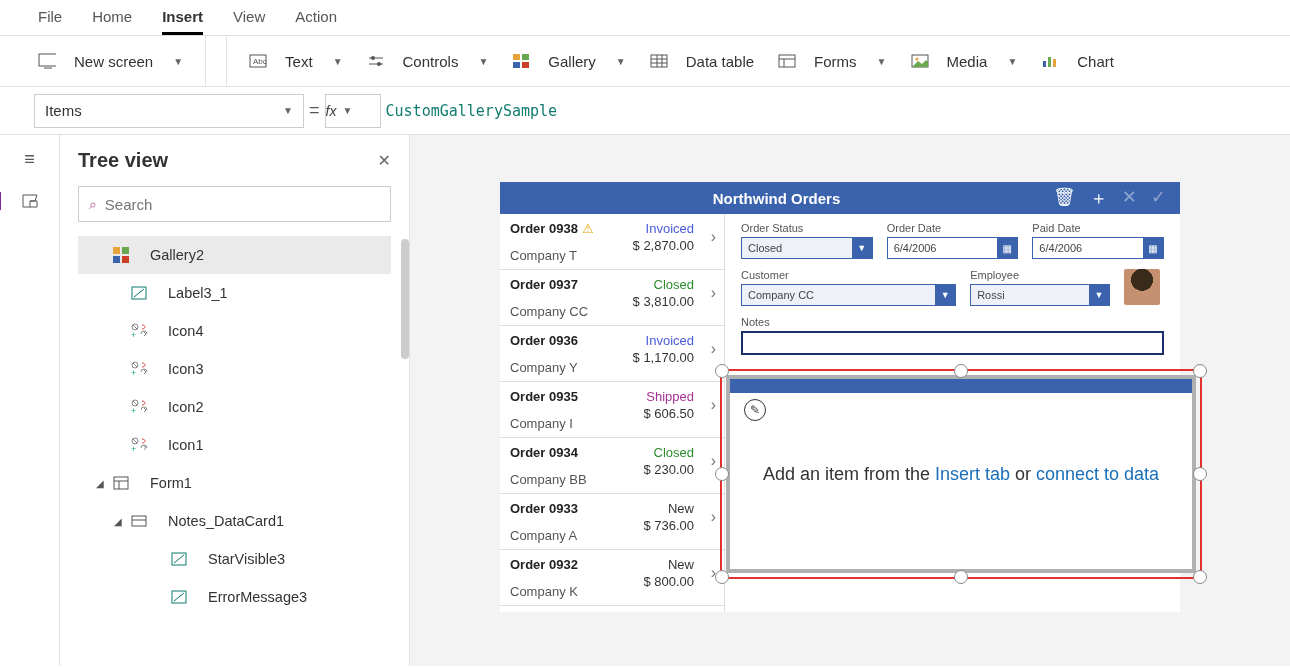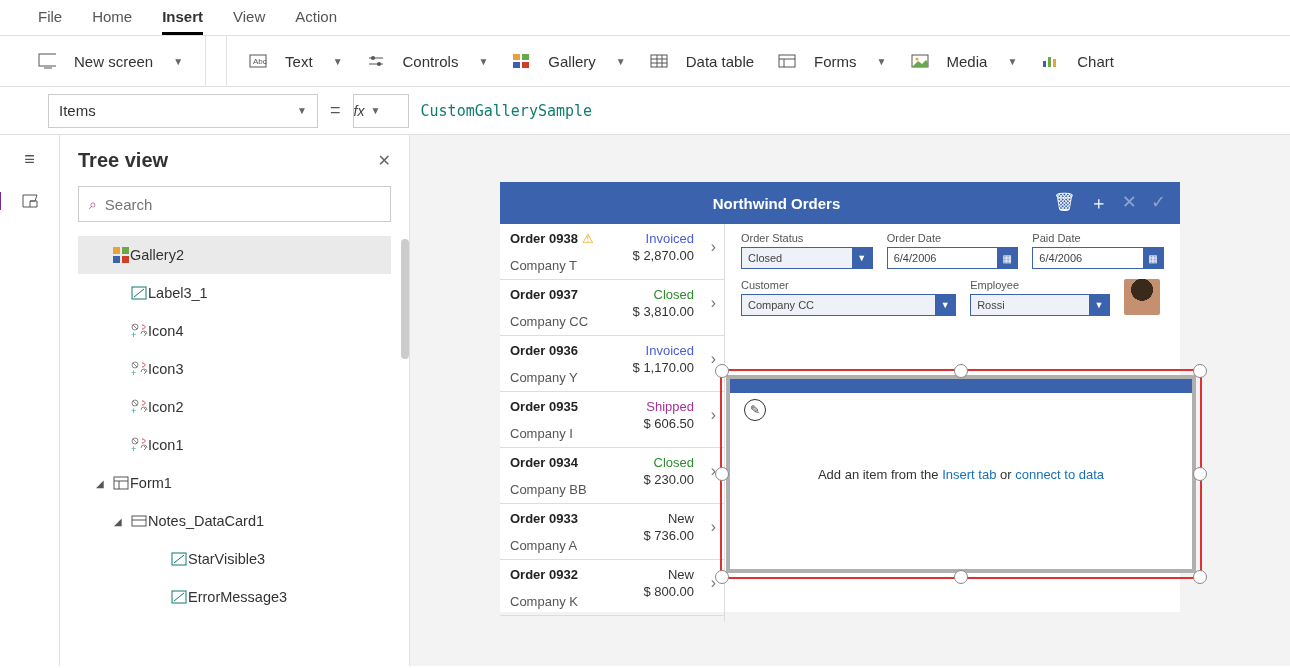--- a/index.html
+++ b/index.html
@@ -5,47 +5,47 @@
 *{box-sizing:border-box;margin:0;padding:0;font-family:"Segoe UI",Arial,sans-serif}
 body{background:#fff;width:1290px;height:668px;overflow:hidden;color:#333;font-size:14px}
 .menubar{display:flex;gap:30px;padding:8px 38px 10px;font-size:15px;color:#555}
 .menubar span{cursor:pointer}
 .menubar .active{color:#333;font-weight:700;border-bottom:3px solid #000000;padding-bottom:6px;margin-bottom:-10px}
 .ribbon{display:flex;align-items:center;border-top:1px solid #e1e1e1;border-bottom:1px solid #e1e1e1;height:52px;background:#fff}
 .ribbon-group{display:flex;align-items:center;height:100%}
 .ribbon-sep{width:1px;height:100%;background:#e1e1e1;margin:0 10px}
 .ribbon-btn{display:flex;align-items:center;gap:18px;padding:6px 12px;cursor:pointer;font-size:15px;color:#333}
 .chev{font-size:10px;color:#666;margin-left:2px}
-.formula-bar{display:flex;align-items:center;height:48px;border-bottom:1px solid #e1e1e1;padding:0 48px;gap:12px}
+.formula-bar{display:flex;align-items:center;height:48px;border-bottom:1px solid #e1e1e1;padding:0 34px;gap:5px}
 .prop-select{width:270px;height:34px;border:1px solid #ccc;display:flex;align-items:center;padding:0 10px;justify-content:space-between;font-size:15px}
 .eq{font-size:18px;color:#555}
 .fx-box{width:56px;height:34px;border:1px solid #ccc;display:flex;align-items:center;justify-content:flex-start;gap:4px;font-style:italic;color:#444}
 .formula-text{font-family:Consolas,monospace;font-size:15px;color:#107c6f}
 .main{display:flex;height:calc(668px - 37px - 52px - 48px)}
 .leftrail{width:60px;border-right:1px solid #e1e1e1;display:flex;flex-direction:column;align-items:center;padding-top:14px;gap:22px}
 .leftrail .ham{font-size:18px;color:#555}
 .leftrail .sel{border-left:3px solid #7a2a99;padding-left:20px;margin-left:-23px}
 .treepanel{width:350px;border-right:1px solid #e1e1e1;padding:14px 18px 0;position:relative}
 .tree-head{display:flex;justify-content:space-between;align-items:center;margin-bottom:14px}
 .tree-head h2{font-size:20px;font-weight:700;color:#333}
 .closex{font-size:16px;color:#666;cursor:pointer}
 .searchbox{border:1px solid #ccc;height:36px;display:flex;align-items:center;padding:0 10px;gap:8px;margin-bottom:14px}
 .searchbox input{border:none;outline:none;flex:1;font-size:15px}
 .searchbox .mag{color:#b95e9b}
 .tree{font-size:14.5px}
-.tree-item{display:flex;align-items:center;gap:0;height:38px;padding-left:34px;cursor:pointer}
+.tree-item{display:flex;align-items:center;gap:20px;height:38px;padding-left:34px;cursor:pointer}
 .tree-item.sel{background:#eaeaea}
 .tree-item.lvl2{padding-left:52px}
 .tree-item.lvl3{padding-left:92px}
 .tree-item .exp{position:absolute;left:18px;font-size:10px;color:#555}
 .tree-item.form .exp{left:18px}
 .treepanel .scroll-thumb{position:absolute;right:0;top:104px;width:8px;height:120px;background:#ccc;border-radius:4px}
 .canvas{flex:1;background:#f3f3f3;position:relative}
 .app{position:absolute;left:90px;top:47px;width:680px;height:430px;background:#fff}
-.app-header{background:#3a62ad;color:#fff;height:42px;display:flex;align-items:center}
+.app-header{background:#3a62ad;color:#fff;height:32px;display:flex;align-items:center}
 .app-title{flex:1;text-align:center;font-weight:600;font-size:15px}
 .app-icons{display:flex;gap:14px;padding-right:14px;font-size:18px}
 .app-icons .dim{color:#8fa4cc}
 .app-body{display:flex;height:calc(100% - 32px)}
 .order-list{width:225px;border-right:1px solid #ddd;overflow:hidden}
 .order-row{border-bottom:1px solid #ddd;padding:7px 10px 6px;position:relative;font-size:13px}
 .order-row .oid{font-weight:600;color:#222}
 .order-row .warn{color:#e8a500;margin-left:4px}
 .order-row .company{color:#555;margin-top:12px}
 .order-row .status{position:absolute;right:30px;top:7px;font-size:13px}
@@ -62,21 +62,21 @@
 .dval{height:22px;display:flex;align-items:center;font-size:12px;padding:0 4px}
 .combo{border:1px solid #3a62ad;background:#eef1f7;display:flex;align-items:center;justify-content:space-between;height:22px;padding:0 0 0 6px;font-size:11px}
 .combo .dd{background:#3a62ad;color:#fff;width:20px;height:100%;display:flex;align-items:center;justify-content:center;font-size:9px}
 .datebox{border:1px solid #3a62ad;display:flex;align-items:center;justify-content:space-between;height:22px;padding:0 0 0 6px;font-size:11px}
 .datebox .cal{background:#3a62ad;color:#fff;width:20px;height:100%;display:flex;align-items:center;justify-content:center;font-size:10px}
 .notes-input{border:2px solid #1a2f6b;height:24px;width:100%}
 .avatar{width:36px;height:36px;background:#c59070;border-radius:2px;background:radial-gradient(circle at 50% 30%,#3a2a1a 0 35%,#c59070 36%)}
 .sel-box{position:absolute;border:2px solid #e03030;left:310px;top:234px;width:482px;height:210px}
 .sel-inner{position:absolute;inset:4px;border:4px solid #b0b0b0;background:#fff}
 .sel-bar{height:14px;background:#3a62ad;width:100%}
-.sel-msg{position:absolute;top:50%;left:0;right:0;text-align:center;font-size:13px;color:#333;transform:translateY(-50%)}
+.sel-msg{position:absolute;top:50%;left:0;right:0;text-align:center;font-size:18px;color:#333;transform:translateY(-50%)}
 .sel-msg a{color:#1a6fb8;text-decoration:none}
 .handle{width:14px;height:14px;background:#fff;border:1px solid #888;border-radius:50%;position:absolute}
 .pen{width:22px;height:22px;border:1px solid #333;border-radius:50%;background:#fff;position:absolute;left:14px;top:20px;display:flex;align-items:center;justify-content:center;font-size:12px}
 .ico{display:inline-flex;width:18px;height:18px;align-items:center;justify-content:center}
 svg{display:block}
 </style>
 </head>
 <body>
 
 <div class="menubar">
@@ -418,20 +418,24 @@
                 <label>Employee</label>
                 <div class="combo">
                   <span>Rossi</span>
                   <span class="dd">▼</span>
                 </div>
               </div>
             <div style="width:40px">
                 <div class="avatar"></div>
               </div>
           </div>
+          <div class="dfield">
+              <label>Notes</label>
+              <div class="notes-input"></div>
+            </div>
         </div>
       </div>
     </div>
 
     <div class="sel-box">
       <div class="sel-inner">
         <div class="sel-bar"></div>
         <div class="pen">✎</div>
         <div class="sel-msg">
           <span>Add an item from the </span><a>Insert tab</a><span> or </span><a>connect to data</a>

